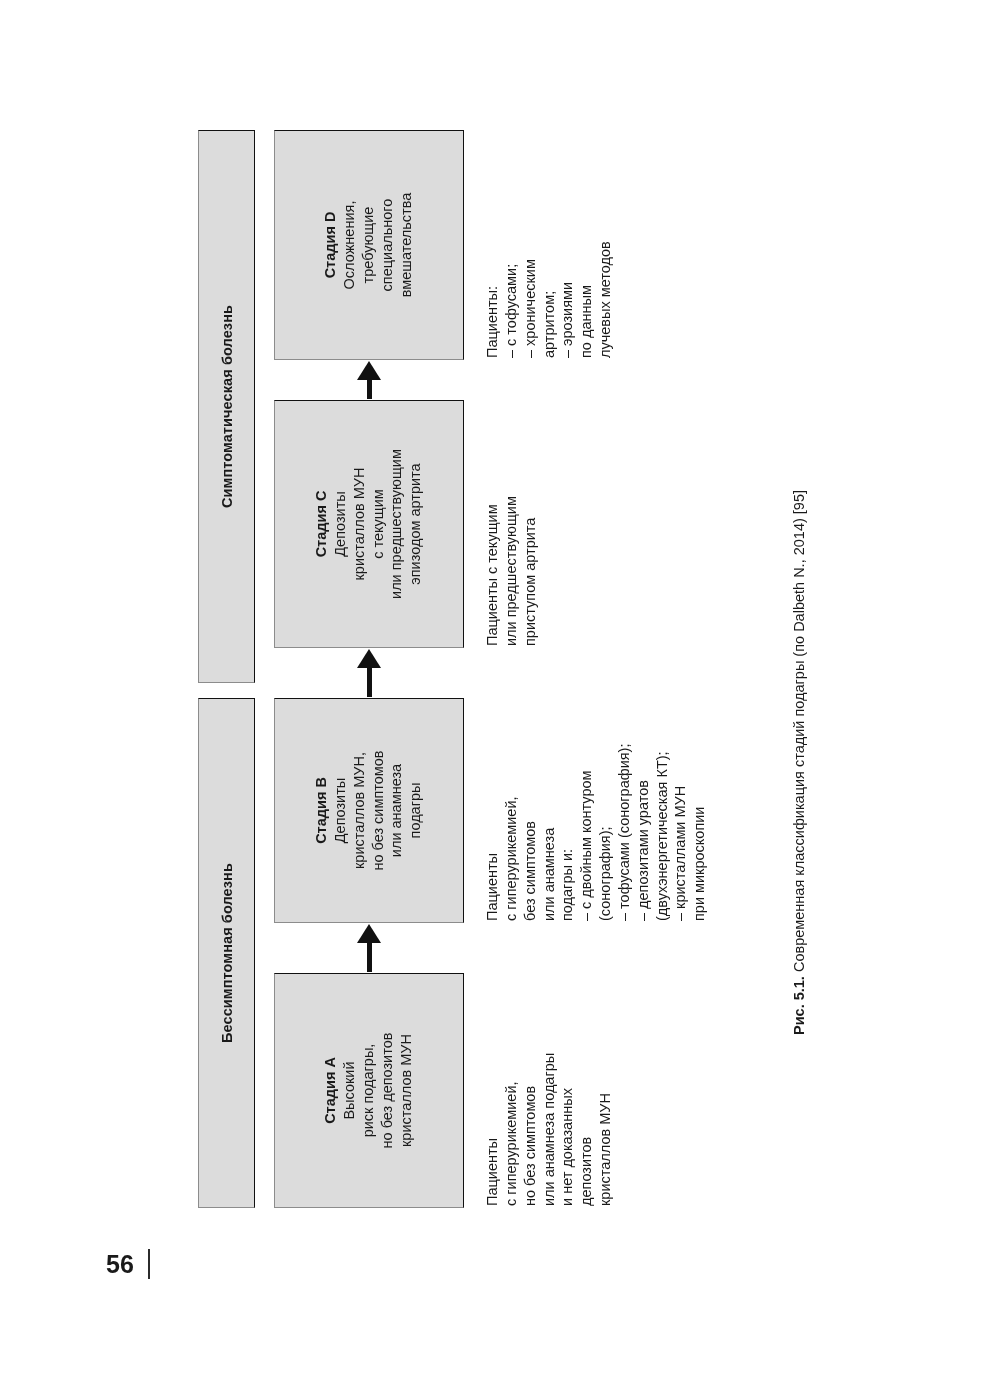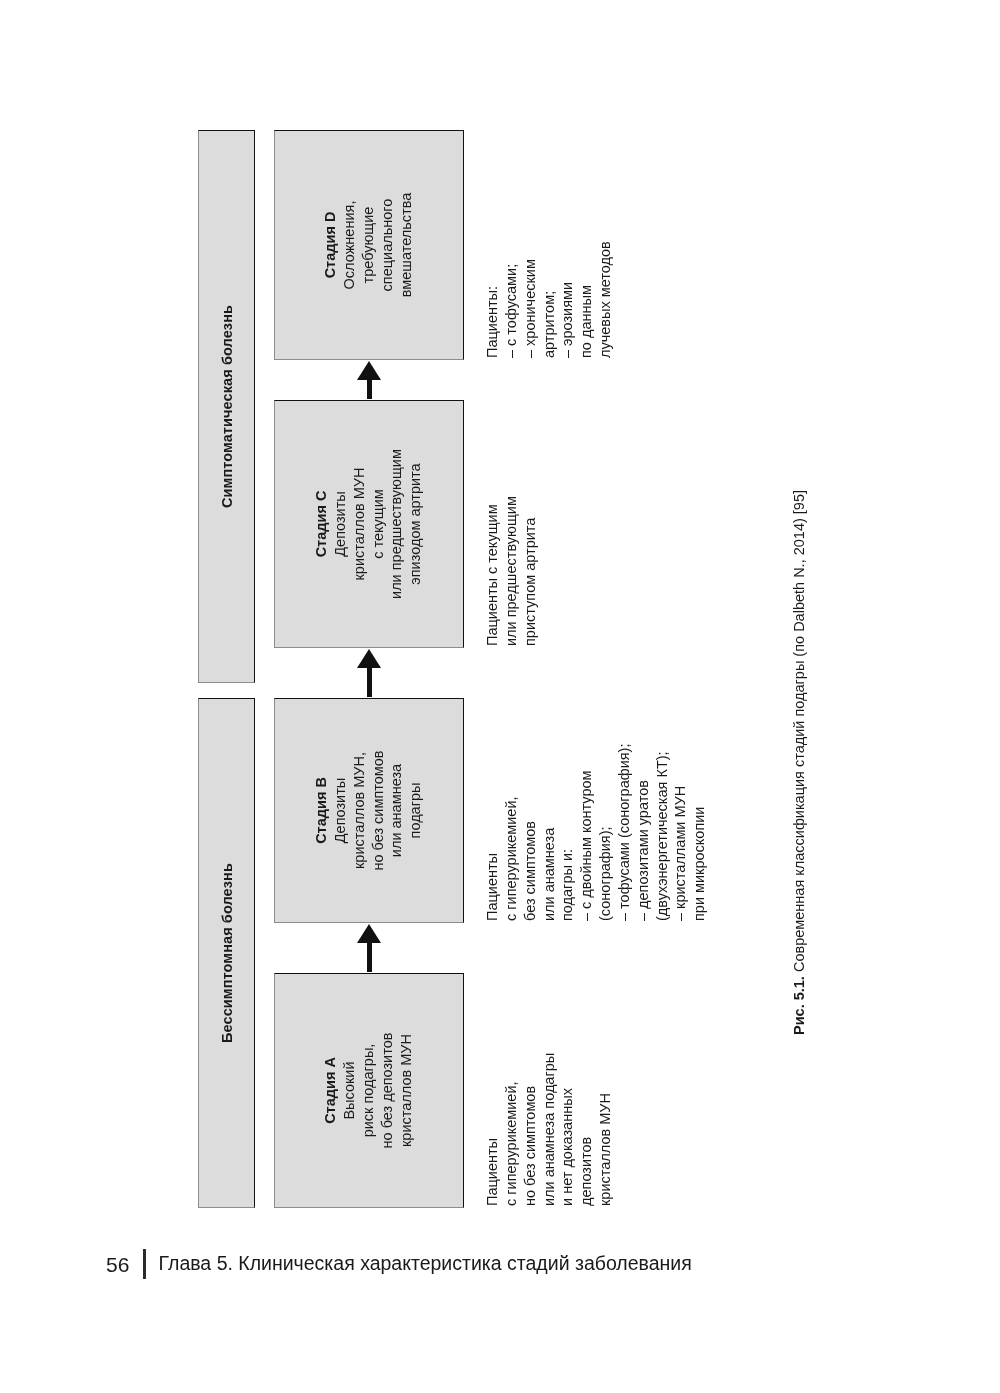--- a/index.html
+++ b/index.html
@@ -127,22 +127,22 @@
   
   #footer {
     position: absolute;
     left: 106px;
     top: 1248px;
     display: flex;
     align-items: center;
     height: 32px;
   }
   #footer .folio {
-    font-size: 21px;
-    font-weight: normal;
+    font-size: 25px;
+    font-weight: bold;
     line-height: 1;
   }
   #footer .rule {
     width: 2.2px;
     height: 30px;
     background: #2b2b2b;
     margin: 0 13px 0 14px;
   }
   #footer .running {
     font-size: 19.5px;
@@ -251,16 +251,15 @@
 
   <div id="caption-wrap">
     <span class="caption">
       <b>Рис. 5.1.</b><span> Современная классификация стадий подагры (по Dalbeth N., 2014) [95]</span>
     </span>
   </div>
 
   <div id="footer">
     <span class="folio">56</span>
     <span class="rule"></span>
-    <span class="running">Глава 5. Клиническая характеристика стадий заболевания</span>
   </div>
 
 </div>
 
 </body></html>

